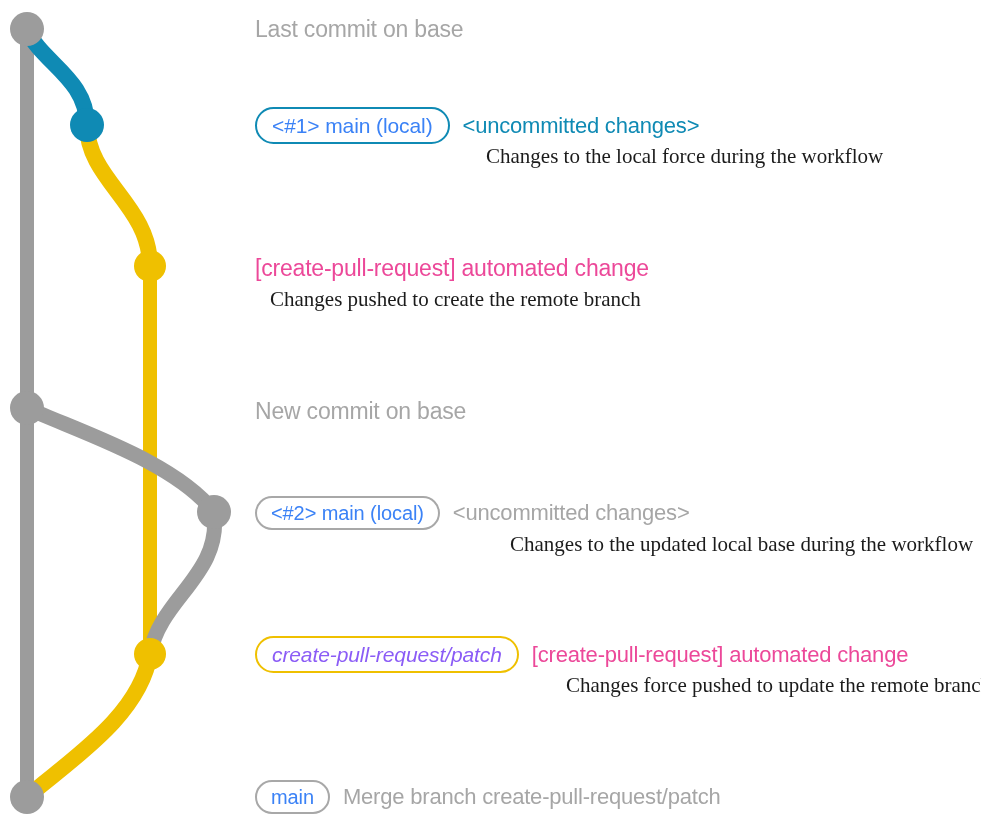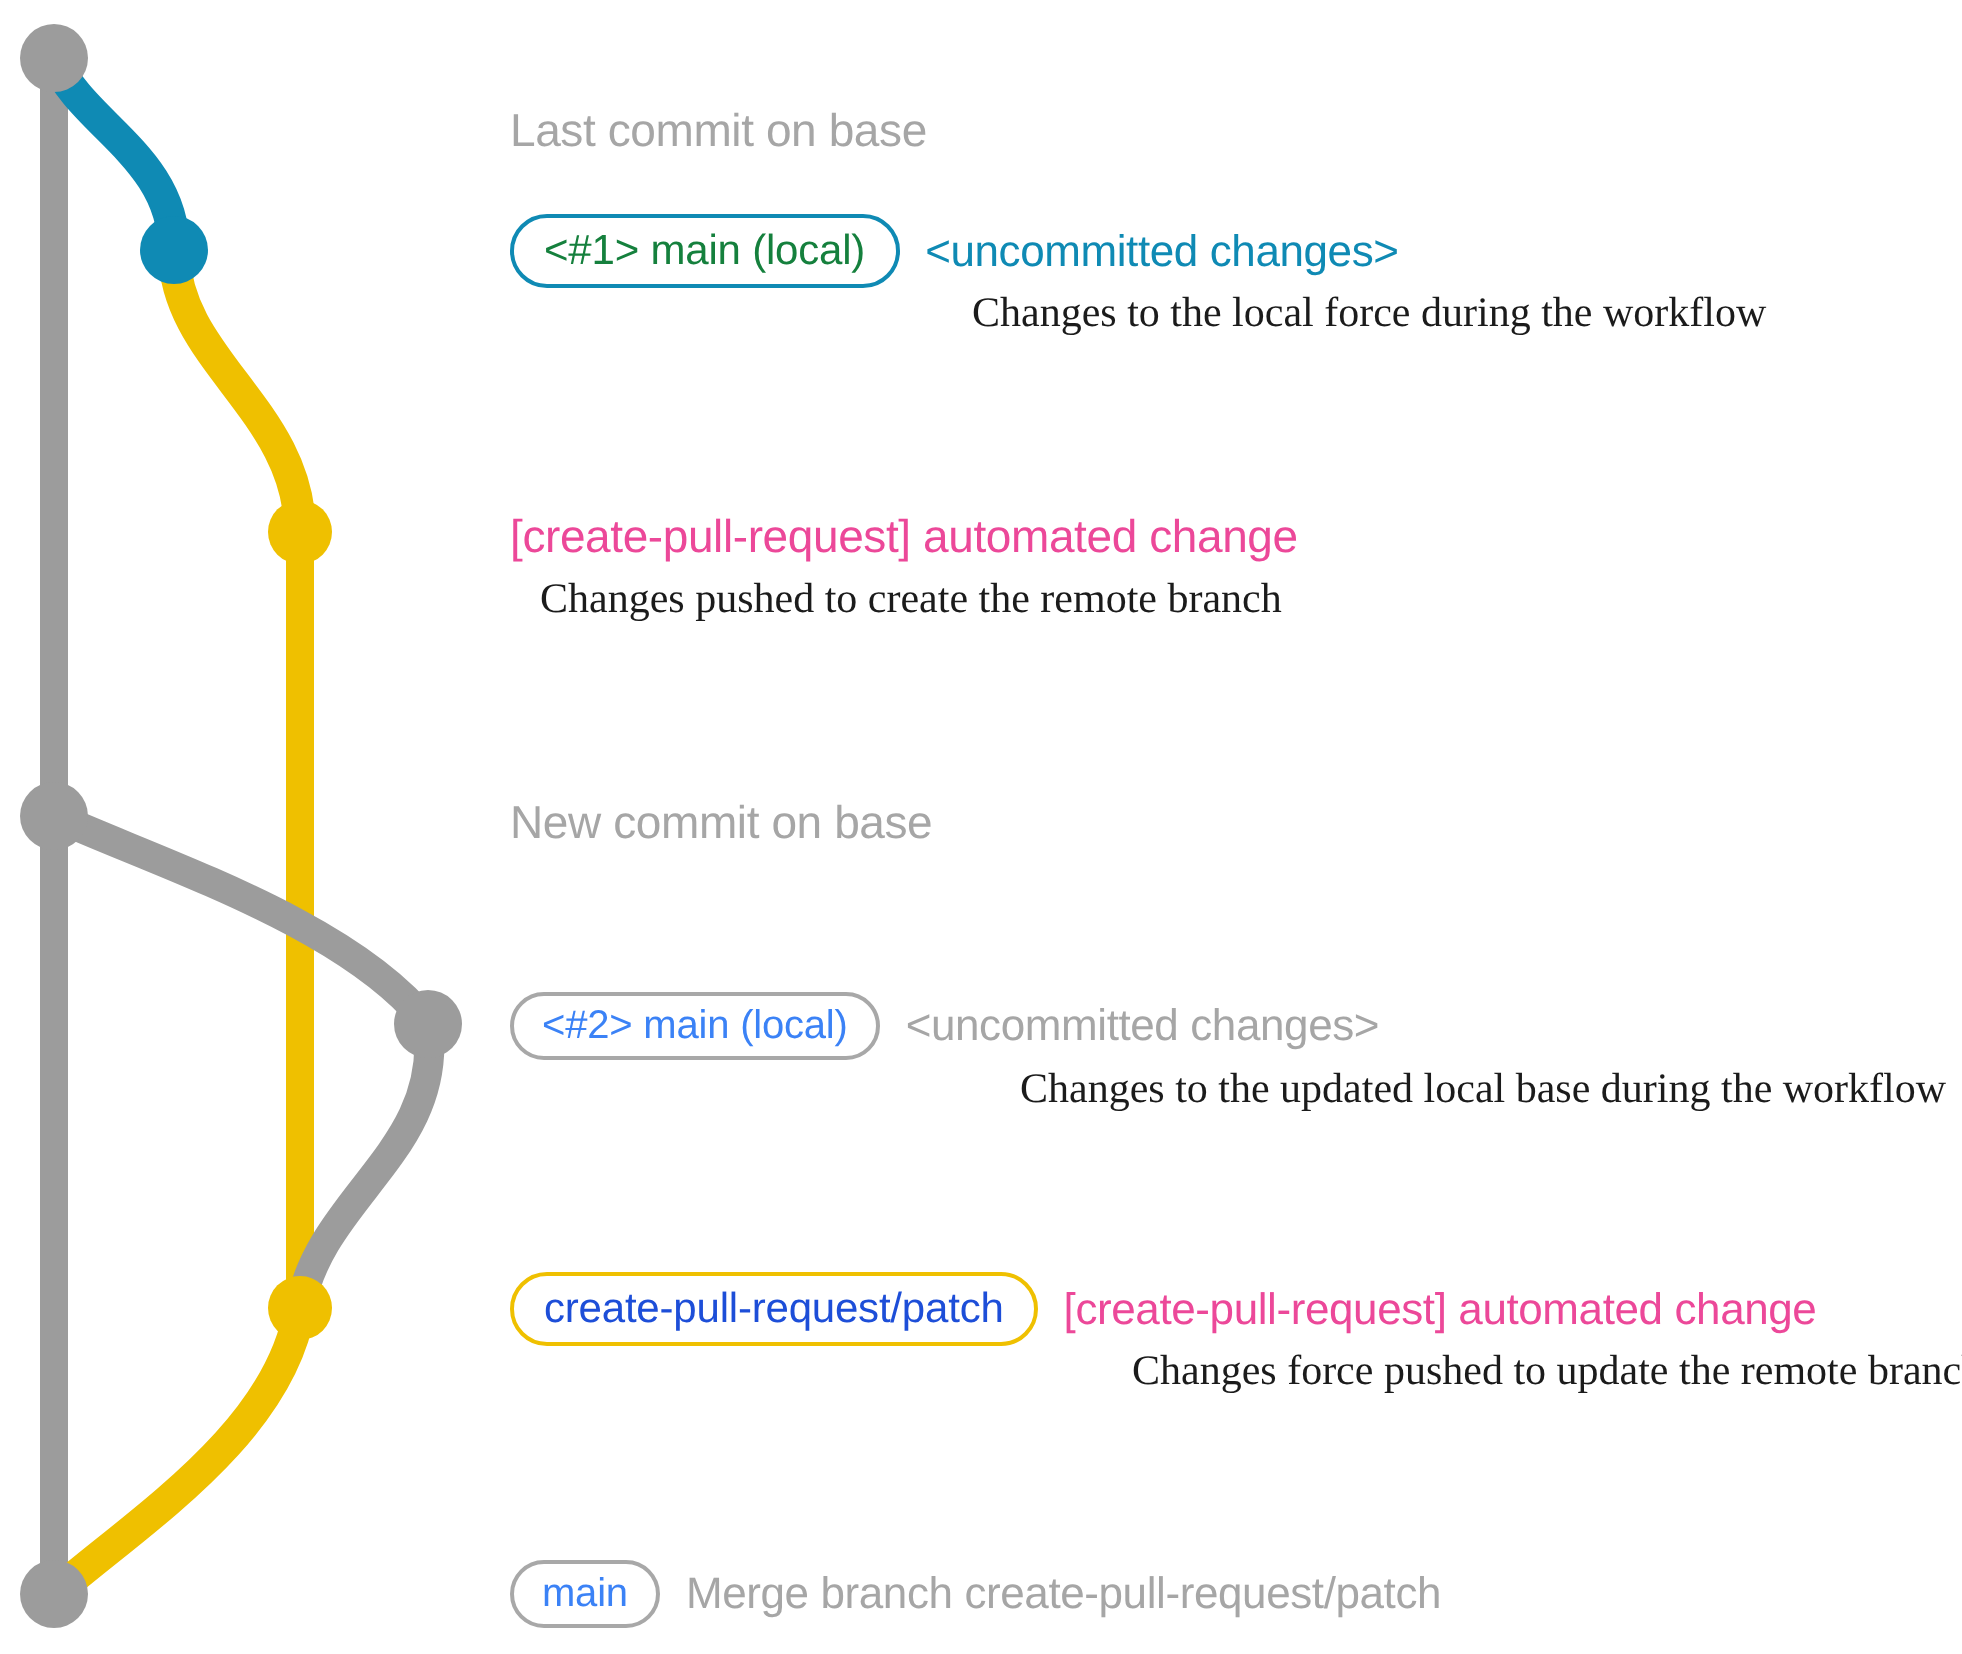--- a/index.html
+++ b/index.html
@@ -42,23 +42,23 @@
     border-style: solid;
     border-width: 2px;
     border-radius: 20px;
     height: 37px;
     padding: 0 15px;
     font-size: 21px;
     line-height: 1;
     letter-spacing: -0.1px;
     background: #ffffff;
   }
-  .pill.teal   { border-color: #0f8ab4; color: #15803d; }
+  .pill.teal   { border-color: #0f8ab4; color: #3b82f6; }
   .pill.gray   { border-color: #a8a8a8; color: #3b82f6; }
-  .pill.yellow { border-color: #efc000; color: #1d4ed8; }
+  .pill.yellow { border-color: #efc000; color: #8b5cf6; font-style: italic; }
 
   .pill.small {
     height: 34px;
     font-size: 20px;
     padding: 0 14px;
     border-width: 2px;
     border-radius: 18px;
   }
 
   
@@ -108,21 +108,21 @@
 
   <circle cx="27" cy="29" r="17" fill="#9c9c9c"></circle>
   <circle cx="87" cy="125" r="17" fill="#0f8ab4"></circle>
   <circle cx="150" cy="266" r="16" fill="#efc000"></circle>
   <circle cx="27" cy="408" r="17" fill="#9c9c9c"></circle>
   <circle cx="214" cy="512" r="17" fill="#9c9c9c"></circle>
   <circle cx="150" cy="654" r="16" fill="#efc000"></circle>
   <circle cx="27" cy="797" r="17" fill="#9c9c9c"></circle>
 </svg>
 
-<div class="row" style="left:255px; top:11px; height:36px;margin-top:36px;">
+<div class="row" style="left:255px; top:11px; height:36px;">
   <span class="subject gray standalone">Last commit on base</span>
 </div>
 
 <div class="row" style="left:255px; top:107px; height:37px;">
   <span class="pill teal">&lt;#1&gt; main (local)</span>
   <span class="subject teal">&lt;uncommitted changes&gt;</span>
 </div>
 <div class="desc" style="left:486px; top:146px;">Changes to the local force during the workflow</div>
 
 <div class="row" style="left:255px; top:253px; height:30px;">

